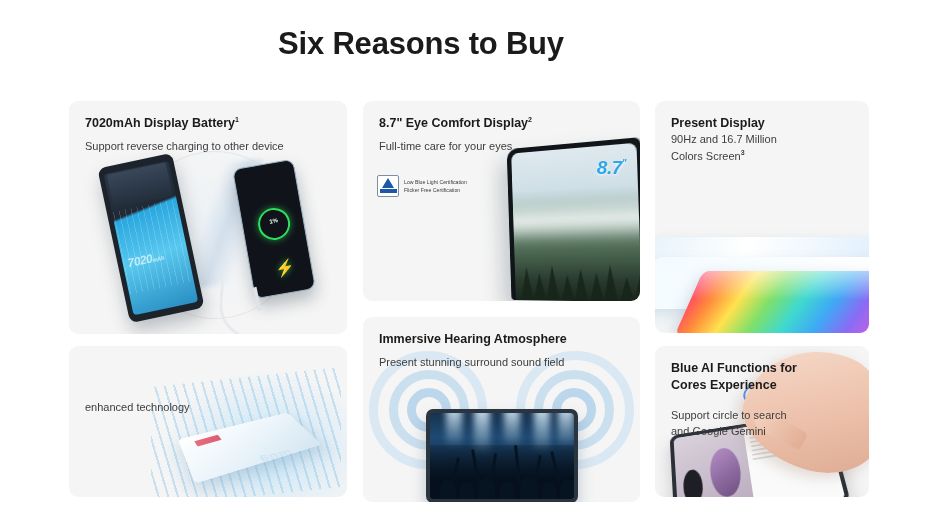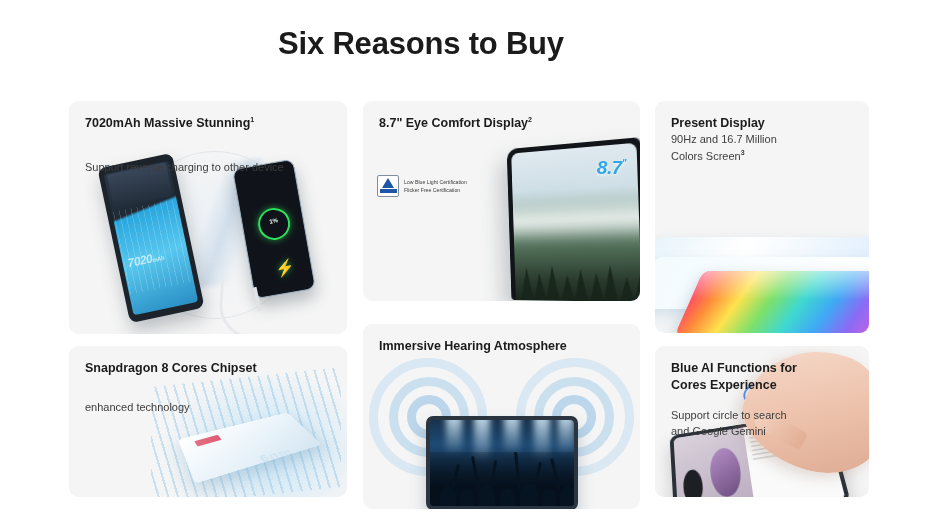--- a/index.html
+++ b/index.html
@@ -35,24 +35,24 @@
     font-size: 11px; color: #3d3d3d; line-height: 1.45;
     z-index: 6;
   }
   .sup { font-size: 7px; vertical-align: super; font-weight: bold; }
 
   
   #card-battery   { left: 69px;  top: 101px; width: 278px; height: 233px; }
   #card-display   { left: 363px; top: 101px; width: 277px; height: 200px; }
   #card-stunning  { left: 655px; top: 101px; width: 214px; height: 232px; }
   #card-chipset   { left: 69px;  top: 346px; width: 278px; height: 151px; }
-  #card-audio     { left: 363px; top: 324px; width: 277px; height: 185px; }
+  #card-audio     { left: 363px; top: 317px; width: 277px; height: 185px; }
   #card-ai        { left: 655px; top: 346px; width: 214px; height: 151px; }
 
-  #card-battery  .card-sub { top: 38px; margin-top: 21px; }
+  #card-battery  .card-sub { top: 38px; }
   #card-display  .card-sub { top: 38px; }
   #card-stunning .card-sub { top: 31px; }
   #card-chipset  .card-sub { top: 38px; }
   #card-audio    .card-sub { top: 38px; }
   #card-ai       .card-sub { top: 62px; }
 
   .art { position: absolute; inset: 0; z-index: 1; pointer-events: none; }
 
   
   .halo {
@@ -354,21 +354,21 @@
       <div class="phone-green">
         <div class="ring"></div>
         <div class="ring-pct">1%</div>
         <div class="bolt">⚡</div>
       </div>
 
       <div class="cable"></div>
       <div class="cable2"></div>
     </div>
 
-    <div class="card-title"><span>7020mAh Massive Stunning</span><span class="sup">1</span></div>
+    <div class="card-title"><span>7020mAh Display Battery</span><span class="sup">1</span></div>
     <div class="card-sub">Support reverse charging to other device</div>
   </div>
 
   <div class="card" id="card-display">
     <div class="art">
       <div class="eye-tablet">
         <div class="eye-screen">
           <div class="mist"></div>
           <div class="tree" style="left:6px;border-bottom-width:34px"></div>
           <div class="tree" style="left:20px"></div>
@@ -389,20 +389,21 @@
         <div class="cert-tri"></div>
         <div class="cert-bar"></div>
       </div>
       <div class="cert-txt">
         <div>Low Blue Light Certification</div>
         <div>Flicker Free Certification</div>
       </div>
     </div>
 
     <div class="card-title"><span>8.7" Eye Comfort Display</span><span class="sup">2</span></div>
+    <div class="card-sub">Full-time care for your eyes</div>
   </div>
 
   <div class="card" id="card-stunning">
     <div class="art">
       <div class="base-shine"></div>
       <div class="disp-stack">
         <div class="disp-layer dl1"></div>
         <div class="disp-layer dl2"></div>
         <div class="colorful"></div>
       </div>
@@ -417,21 +418,20 @@
 
   <div class="card" id="card-chipset">
     <div class="art">
       <div class="chip-glow"></div>
       <div class="chip-fins"></div>
       <div class="chip-body"></div>
       <div class="chip-logo"></div>
       <div class="chip-6nm">6nm</div>
     </div>
 
-    <div class="card-title">Snapdragon 8 Cores Chipset</div>
     <div class="card-sub">
       <br>
       <span>enhanced technology</span>
     </div>
   </div>
 
   <div class="card" id="card-audio">
     <div class="art">
       <div class="sound-ring sr-l1"></div>
       <div class="sound-ring sr-l2"></div>
@@ -459,20 +459,21 @@
           <div class="arm" style="left:44px;height:34px;transform:rotate(-10deg)"></div>
           <div class="arm" style="left:62px;height:30px;transform:rotate(8deg)"></div>
           <div class="arm" style="left:86px;height:38px;transform:rotate(-6deg)"></div>
           <div class="arm" style="left:106px;height:28px;transform:rotate(12deg)"></div>
           <div class="arm" style="left:124px;height:32px;transform:rotate(-14deg)"></div>
         </div>
       </div>
     </div>
 
     <div class="card-title">Immersive Hearing Atmosphere</div>
+    <div class="card-sub">Present stunning surround sound field</div>
   </div>
 
   <div class="card" id="card-ai">
     <div class="art">
       <div class="ai-tablet">
         <div class="ai-screen">
           <div class="ai-left">
             <div class="ai-pod1"></div>
             <div class="ai-pod2"></div>
           </div>

